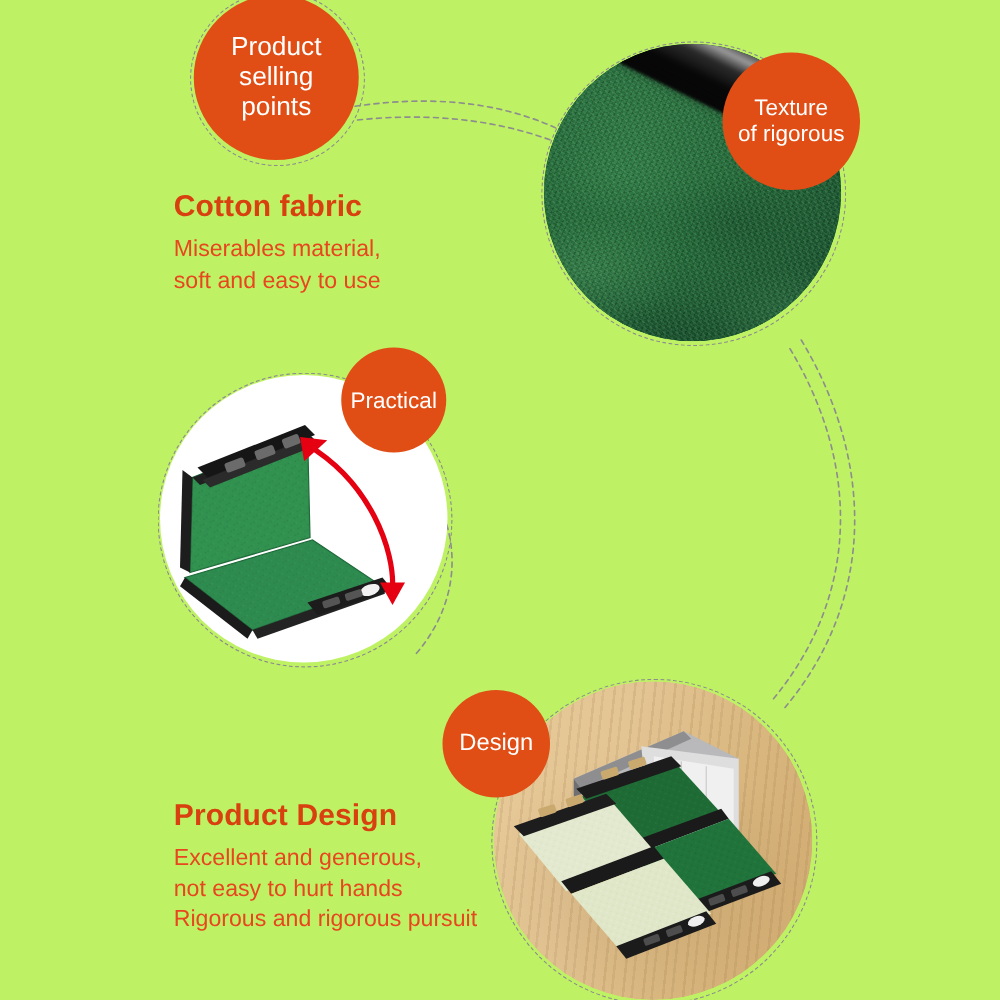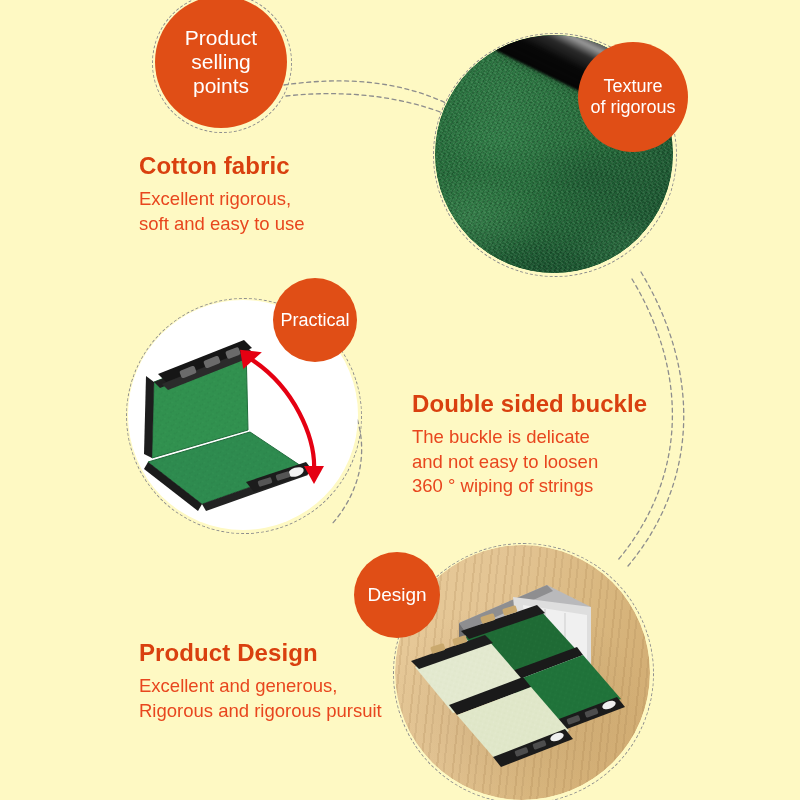--- a/index.html
+++ b/index.html
@@ -8,21 +8,21 @@
     padding: 0;
     background: #ffffff;
   }
   body {
     font-family: "Liberation Sans", sans-serif;
   }
   #canvas {
     position: relative;
     width: 800px;
     height: 800px;
-    background: #fef9c3;
+    background: #bef264;
     overflow: hidden;
   }
 
   
   .svg-layer {
     position: absolute;
     left: 0;
     top: 0;
     width: 800px;
     height: 800px;
@@ -365,30 +365,25 @@
   <div class="badge" id="badge-generous" style="background:#e04e16;">
     <div>Practical</div>
   </div>
 
   <div class="badge" id="badge-design" style="background:#e04e16;">
     <div>Design</div>
   </div>
 
   <div class="text-block" id="text-cotton">
     <div class="tb-title">Cotton fabric</div>
-    <div class="tb-line">Excellent rigorous,</div>
+    <div class="tb-line">Miserables material,</div>
     <div class="tb-line">soft and easy to use</div>
   </div>
 
-  <div class="text-block" id="text-buckle">
-    <div class="tb-title">Double sided buckle</div>
-    <div class="tb-line">The buckle is delicate</div>
-    <div class="tb-line">and not easy to loosen</div>
-    <div class="tb-line">360 ° wiping of strings</div>
-  </div>
 
   <div class="text-block" id="text-simple">
     <div class="tb-title">Product Design</div>
     <div class="tb-line">Excellent and generous,</div>
+    <div class="tb-line">not easy to hurt hands</div>
     <div class="tb-line">Rigorous and rigorous pursuit</div>
   </div>
 
 </div>
 
 </body></html>

